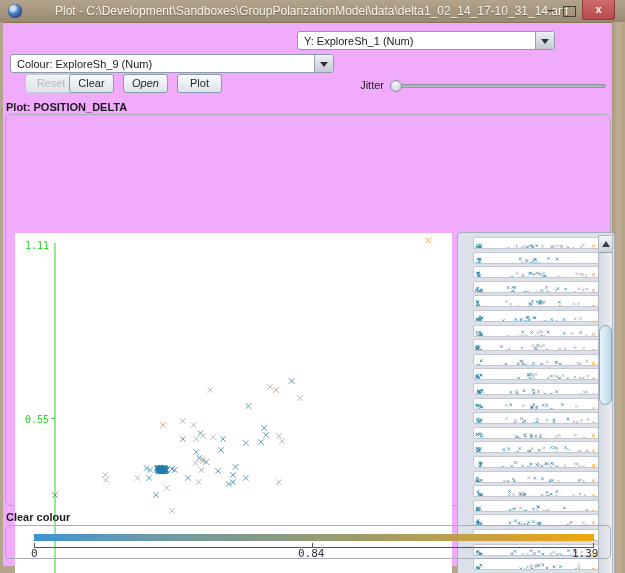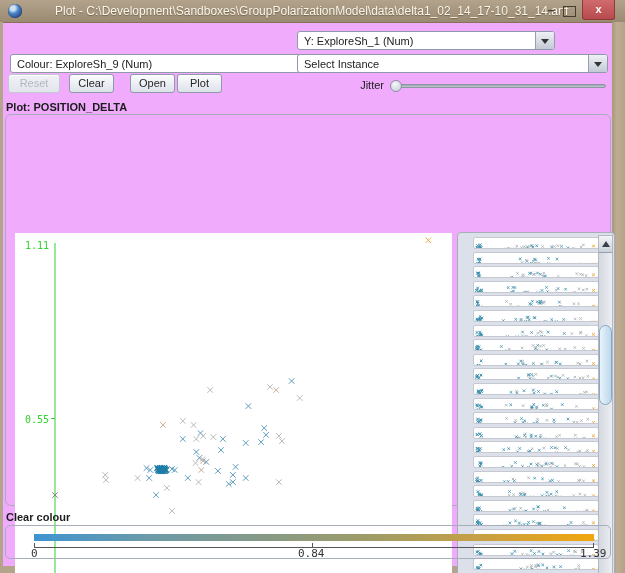--- a/index.html
+++ b/index.html
@@ -90,30 +90,24 @@
     <span class="arrowbox">
         <span class="tri"></span>
       </span>
   </div>
   <div class="combo" style="left:10px;top:54px;width:324px;">
     <span>Colour: ExploreSh_9 (Num)</span>
     <span class="arrowbox">
         <span class="tri"></span>
       </span>
   </div>
-  <div class="combo" style="left:297px;top:54px;width:311px;">
-    <span>Select Instance</span>
-    <span class="arrowbox">
-        <span class="tri"></span>
-      </span>
-  </div>
 
-  <div class="nbtn disabled" style="left:8px;top:74px;width:50px;">Reset</div>
+  <div class="nbtn disabled" style="left:25px;top:74px;width:50px;">Reset</div>
   <div class="nbtn" style="left:69px;top:74px;width:43px;">Clear</div>
-  <div class="nbtn" style="left:130px;top:74px;width:43px;">Open</div>
+  <div class="nbtn" style="left:123px;top:74px;width:43px;font-style:italic;">Open</div>
   <div class="nbtn" style="left:177px;top:74px;width:43px;">Plot</div>
   <div class="jitter-label">Jitter</div>
   <div class="jitter-track"></div>
   <div class="jitter-knob"></div>
 
   <div class="section-label" style="left:6px;top:101px;">Plot: POSITION_DELTA</div>
 
   <div class="plot-outer">
     <div class="scatter-area">
       <svg id="scatter-svg" width="437" height="384">
@@ -1070,16 +1064,16 @@
   <div class="class-panel">
     <div class="class-grad" id="class-grad" style="background: linear-gradient(90deg, rgb(62, 148, 209) 0%, rgb(107, 154, 169) 20%, rgb(133, 154, 136) 40%, rgb(159, 156, 102) 60%, rgb(199, 160, 67) 80%, rgb(242, 166, 13) 100%);"></div>
     <div class="class-axis">
       <div class="hline"></div>
       <div class="tick" style="left:0;"></div>
       <div class="tick" style="left:278px;"></div>
       <div class="tick" style="left:559px;"></div>
     </div>
     <div class="class-lbl" style="left:25px;">0</div>
     <div class="class-lbl" style="left:292px;">0.84</div>
-    <div class="class-lbl" style="left:566px;margin-left:8px;">1.39</div>
+    <div class="class-lbl" style="left:566px;">1.39</div>
   </div>
 
 </div>
 
 </body></html>

